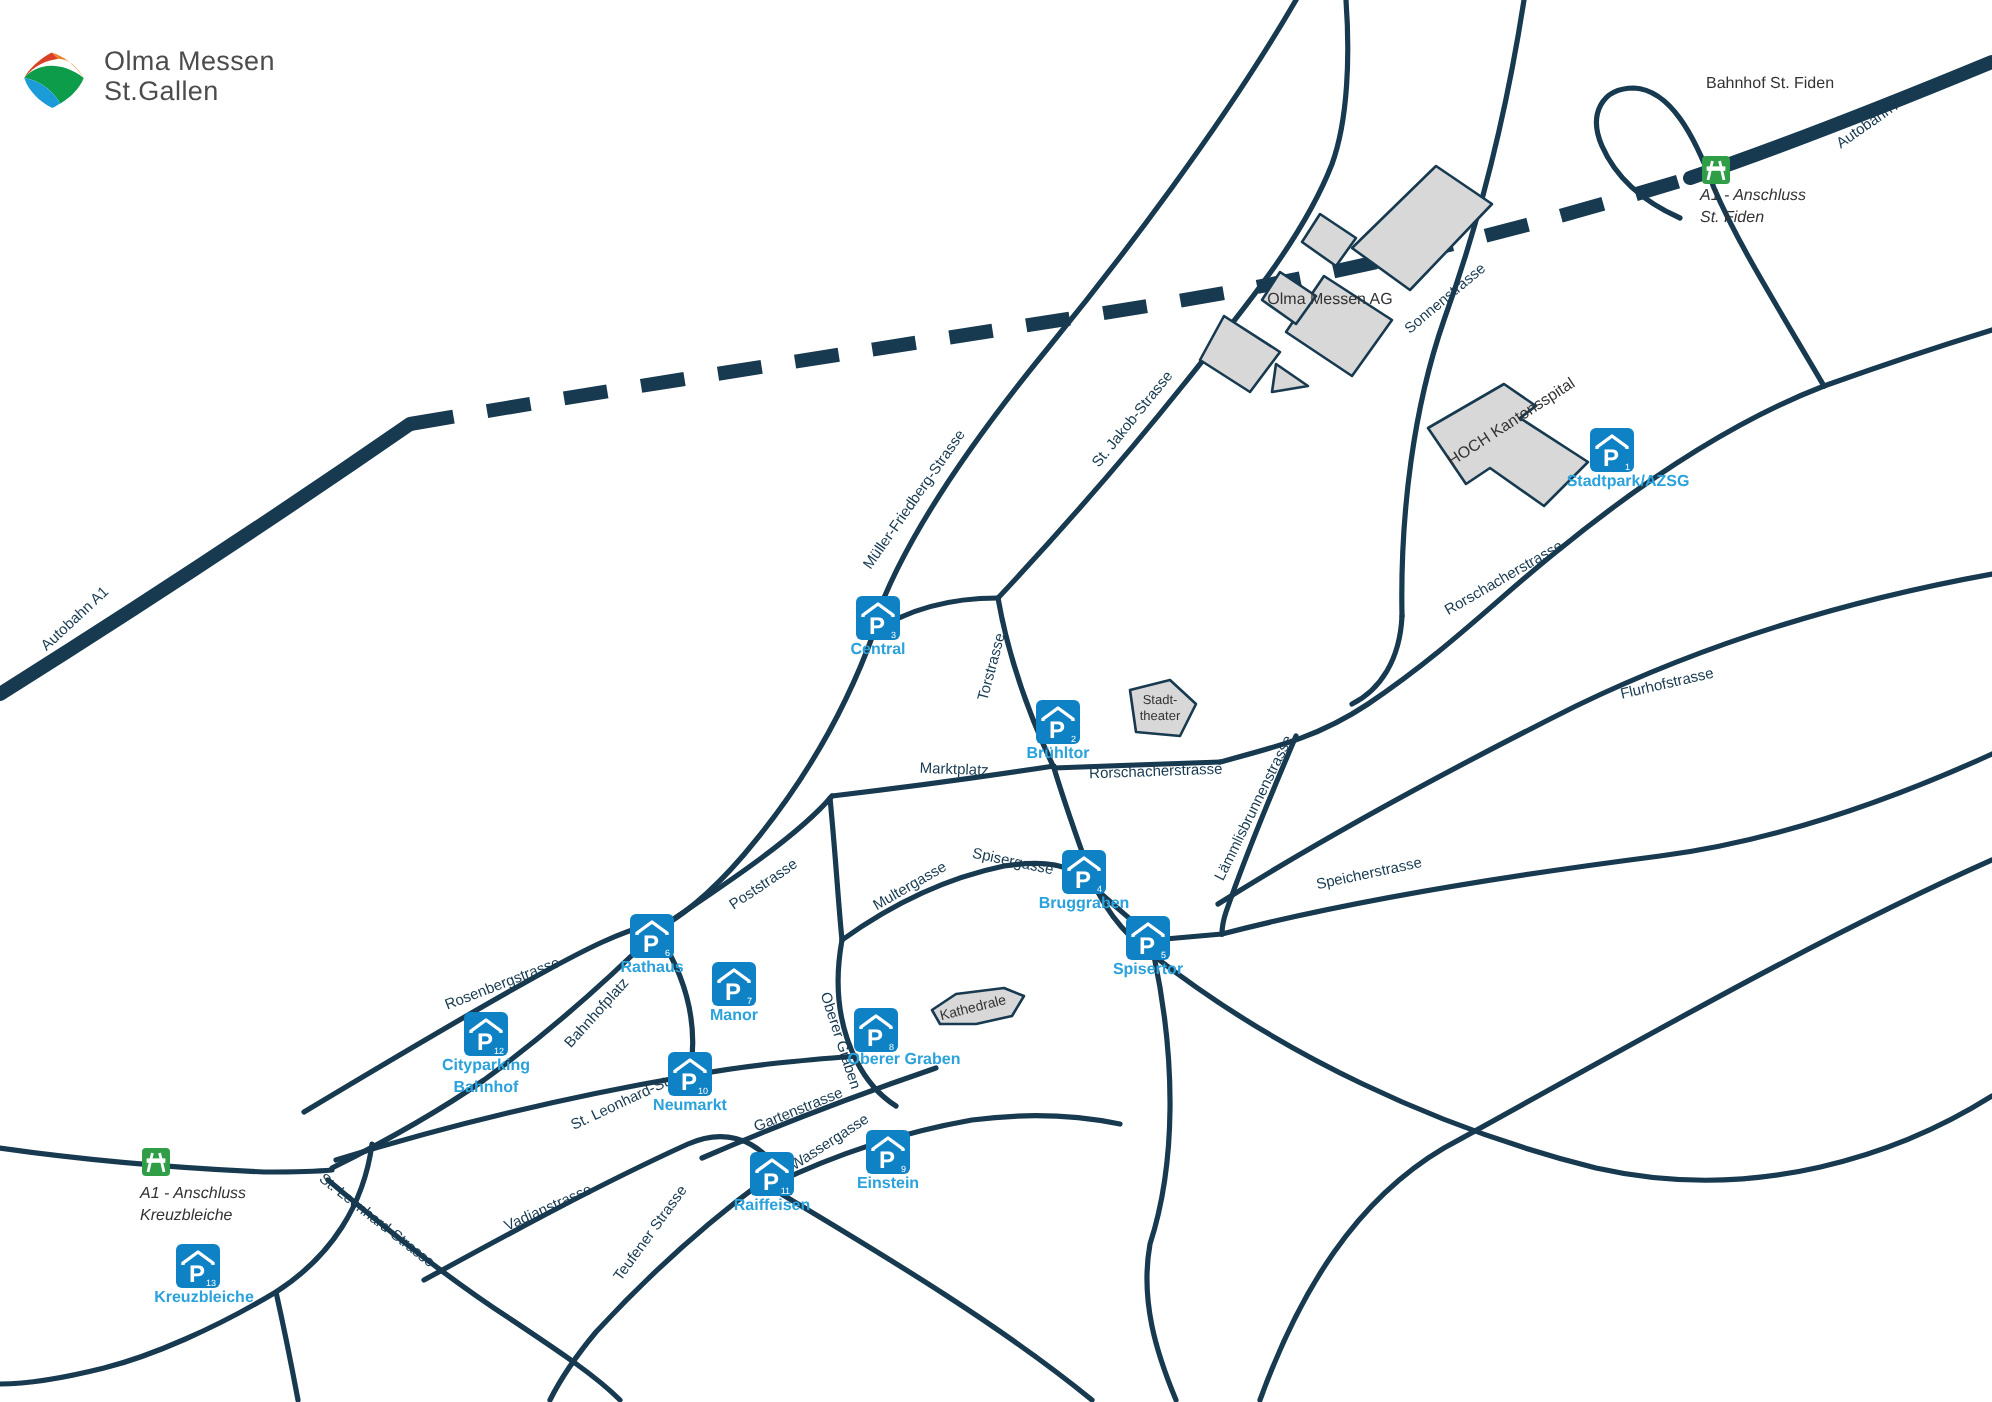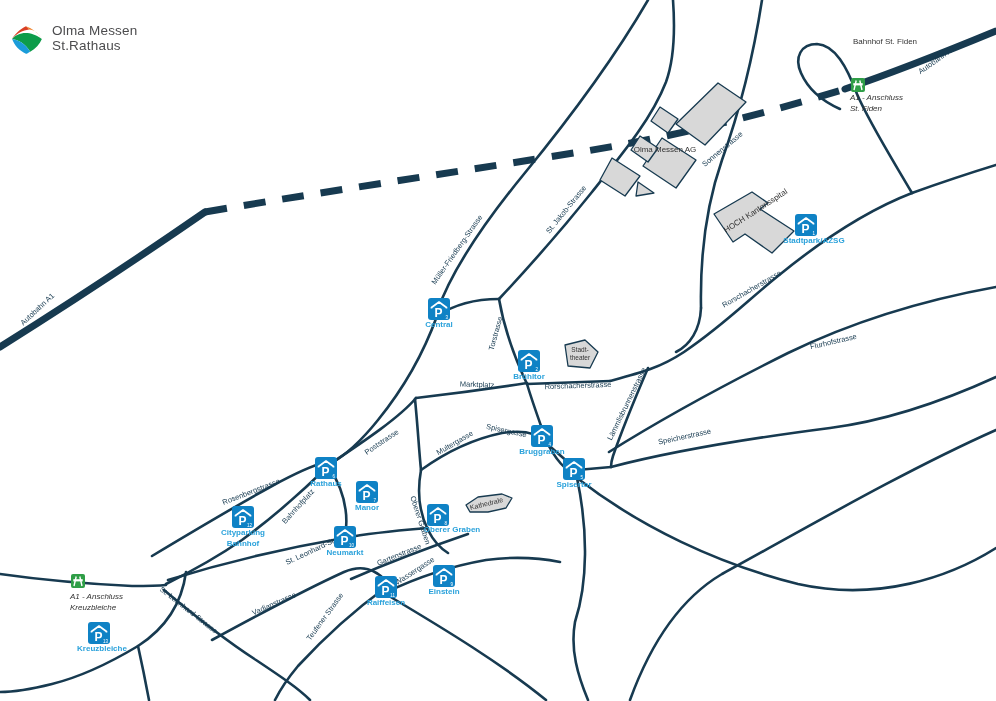--- a/index.html
+++ b/index.html
@@ -233,15 +233,15 @@
 
 <div id="logo">
   <svg width="34" height="32" viewBox="0 0 32 30">
     <path d="M15,2 C9,5 4,10 2,14 C7,8 12,6 18,5 C17,4 16,3 15,2 Z" fill="#d94026"></path>
     <path d="M15,2 L18,5 C23,5 27,9 30,14 C26,8 21,4 15,2 Z" fill="#ef7d23"></path>
     <path d="M2,14 C7,8 18,5 30,14 C28,19 24,23 19,26 C14,18 8,15 2,14 Z" fill="#0d9c4a"></path>
     <path d="M2,14 C8,15 14,18 19,26 C17,27 16,28 15,28 C9,25 4,20 2,14 Z" fill="#1b9cd9"></path>
   </svg>
   <div id="logo-text">
     <div>Olma Messen</div>
-    <div>St.Rathaus</div>
+    <div>St.Gallen</div>
   </div>
 </div>
 
 </body></html>

